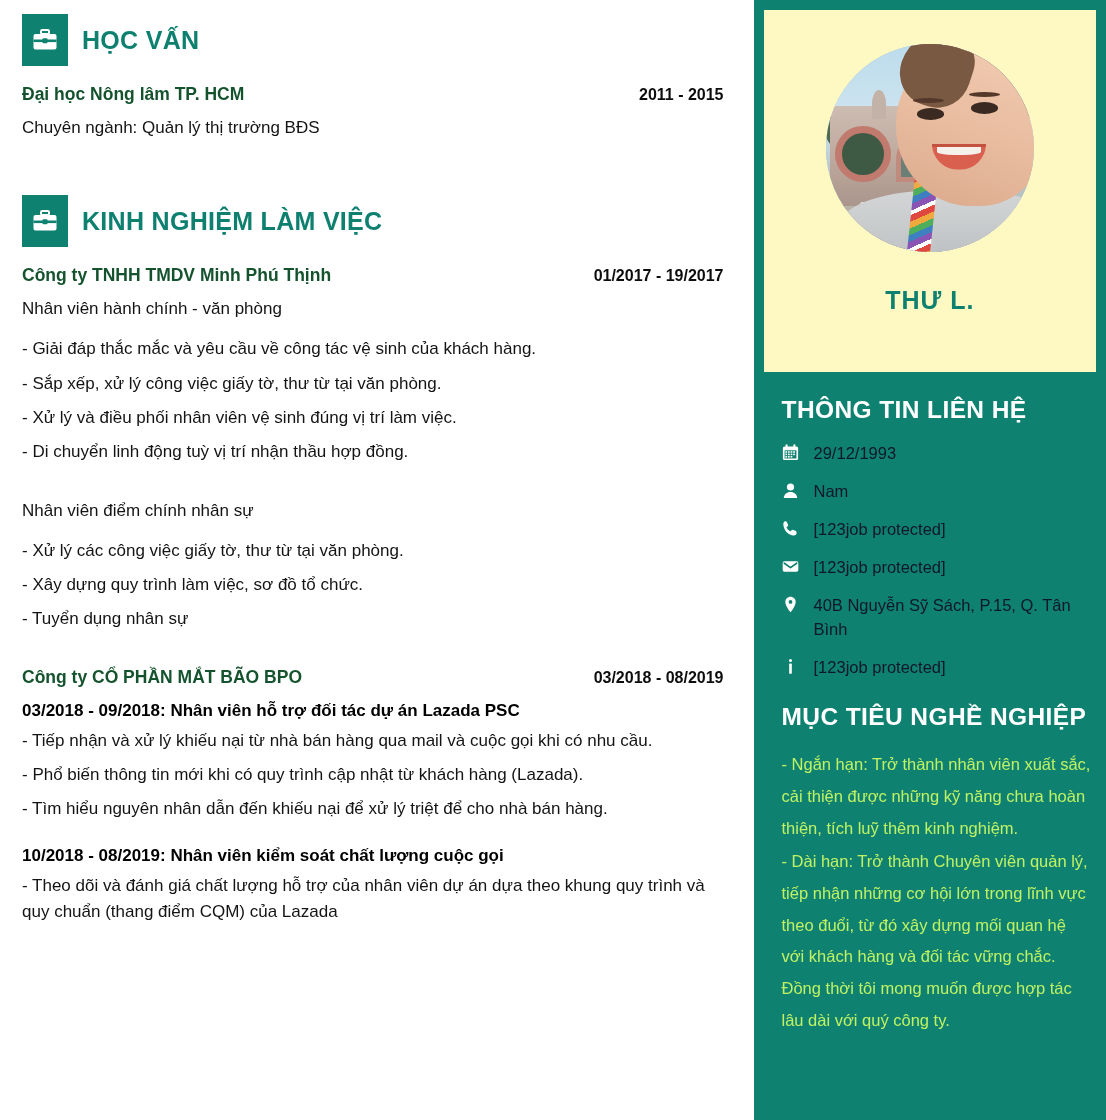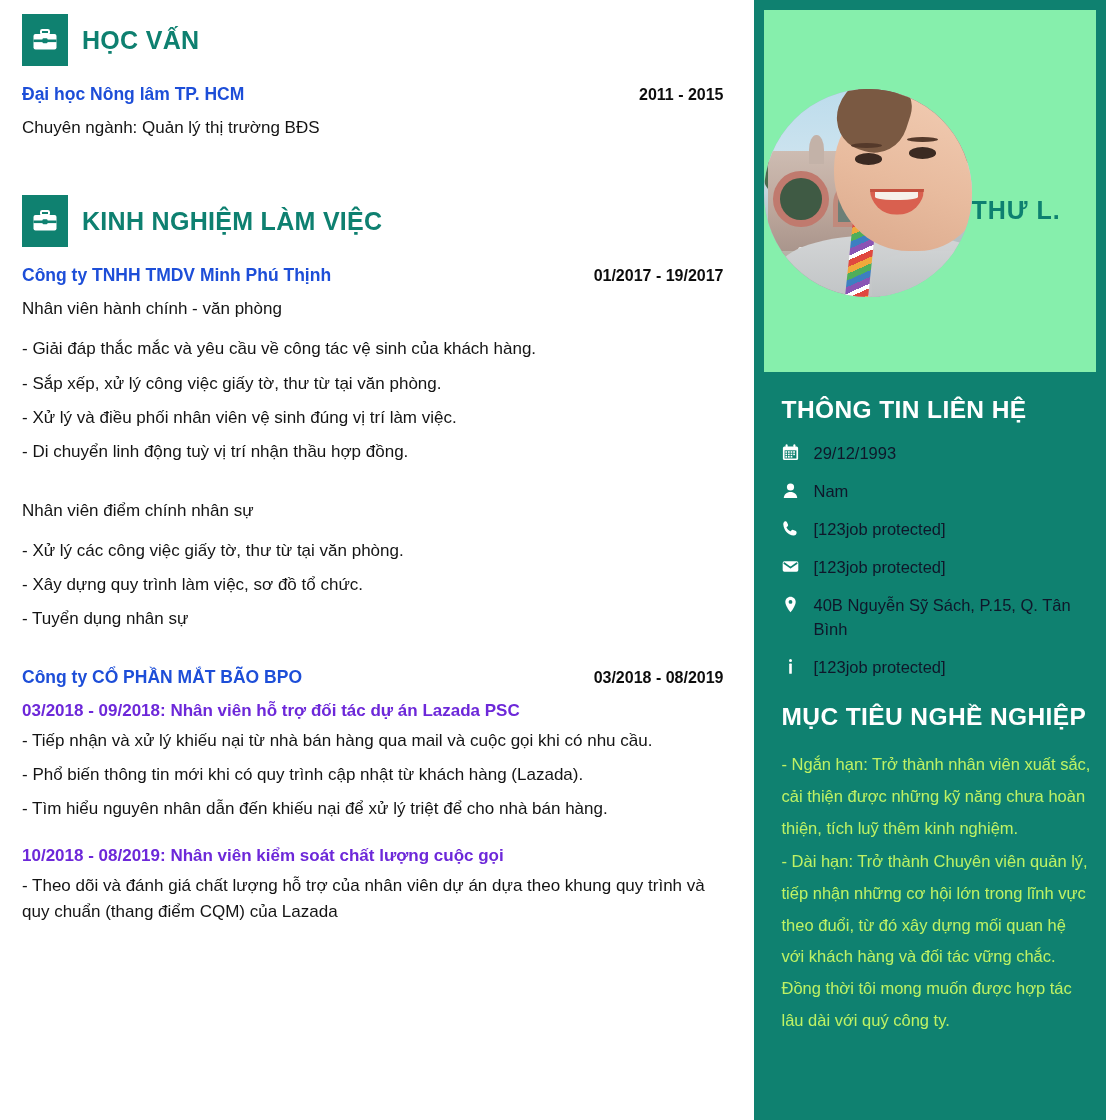--- a/index.html
+++ b/index.html
@@ -58,21 +58,21 @@
   .entry-head {
     display: flex;
     justify-content: space-between;
     align-items: baseline;
     gap: 16px;
     margin-bottom: 12px;
   }
   .entry-title {
     font-size: 17.5px;
     font-weight: bold;
-    color: #1d4ed8;
+    color: #14532d;
     line-height: 1.2;
   }
   .entry-date {
     font-size: 16px;
     font-weight: bold;
     color: #0d0d0d;
     white-space: nowrap;
     flex: 0 0 auto;
   }
   .entry-sub {
@@ -84,44 +84,44 @@
   .bullets { margin: 0; padding: 0; list-style: none; }
   .bullets li {
     font-size: 17px;
     color: #141414;
     line-height: 1.55;
     margin-bottom: 8px;
   }
   .sub-role {
     font-size: 17px;
     font-weight: bold;
-    color: #6d28d9;
+    color: #000000;
     margin-bottom: 6px;
     line-height: 1.3;
   }
   .gap-sm { height: 14px; }
   .gap-md { height: 26px; }
   .gap-lg { height: 40px; }
 
   
   .right-col {
     width: 384px;
     background: #0F8170;
     box-sizing: border-box;
     padding: 10px 10px 0 10px;
     overflow: hidden;
     position: relative;
   }
   .photo-card {
-    background: #86efac;
+    background: #fef9c3;
     width: 100%;
     box-sizing: border-box;
     padding: 34px 0 30px 0;
     display: flex;
-    flex-direction: row;
+    flex-direction: column;
     align-items: center;
     height: 362px;
   }
   .avatar {
     width: 208px;
     height: 208px;
     border-radius: 50%;
     overflow: hidden;
     position: relative;
     background: #9fb7c9;

